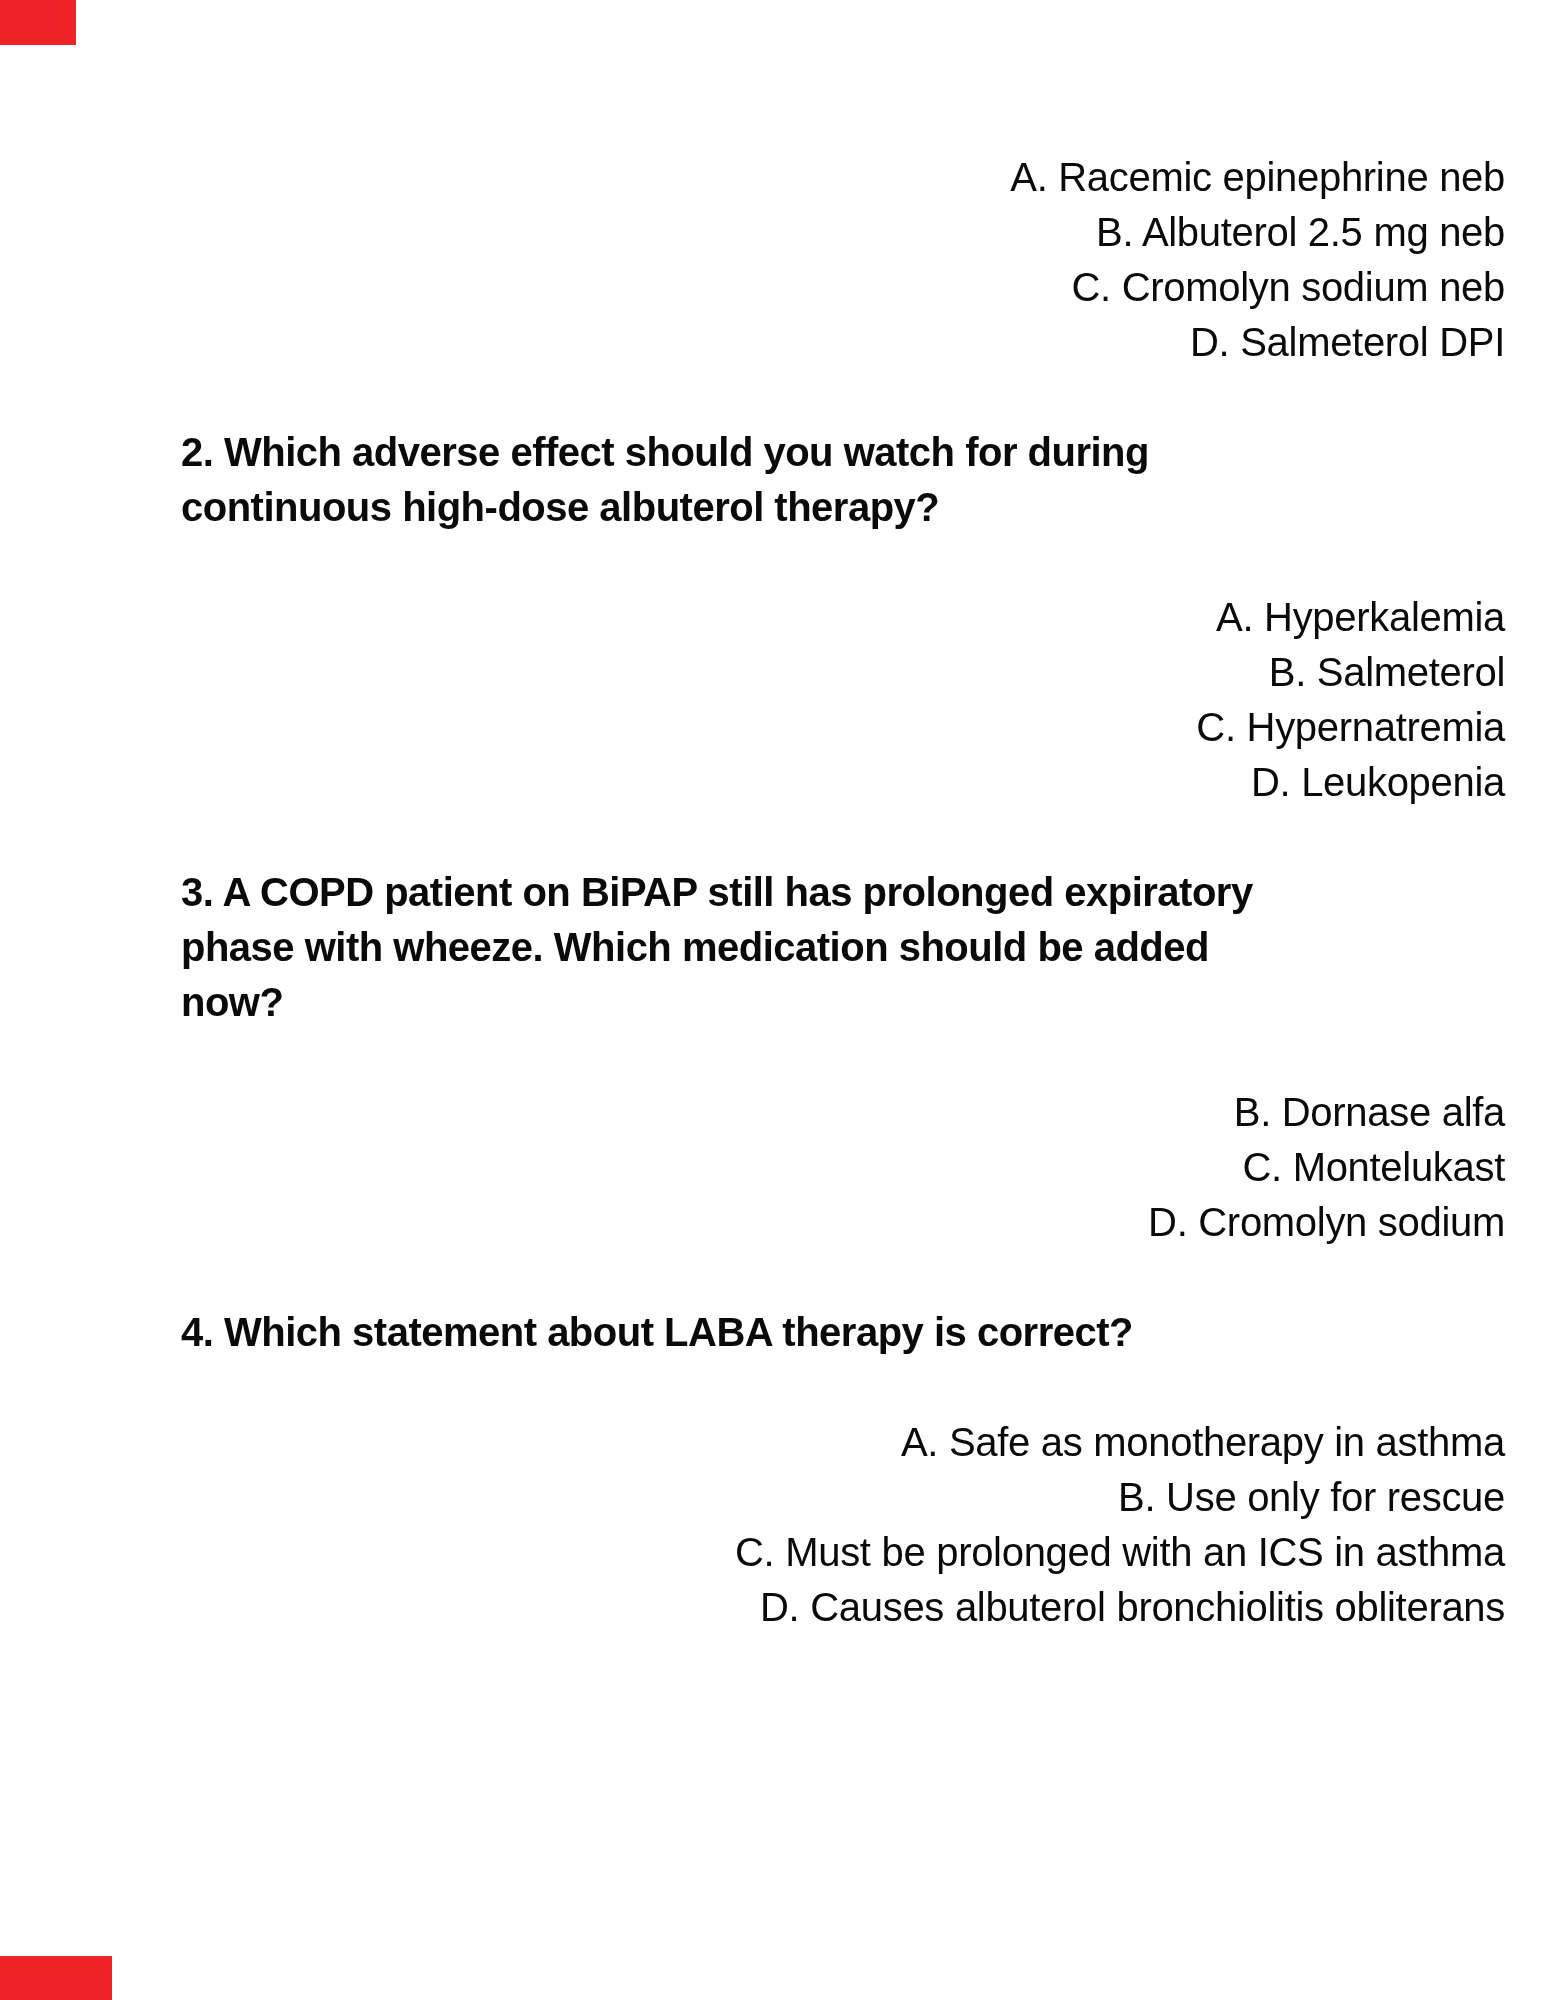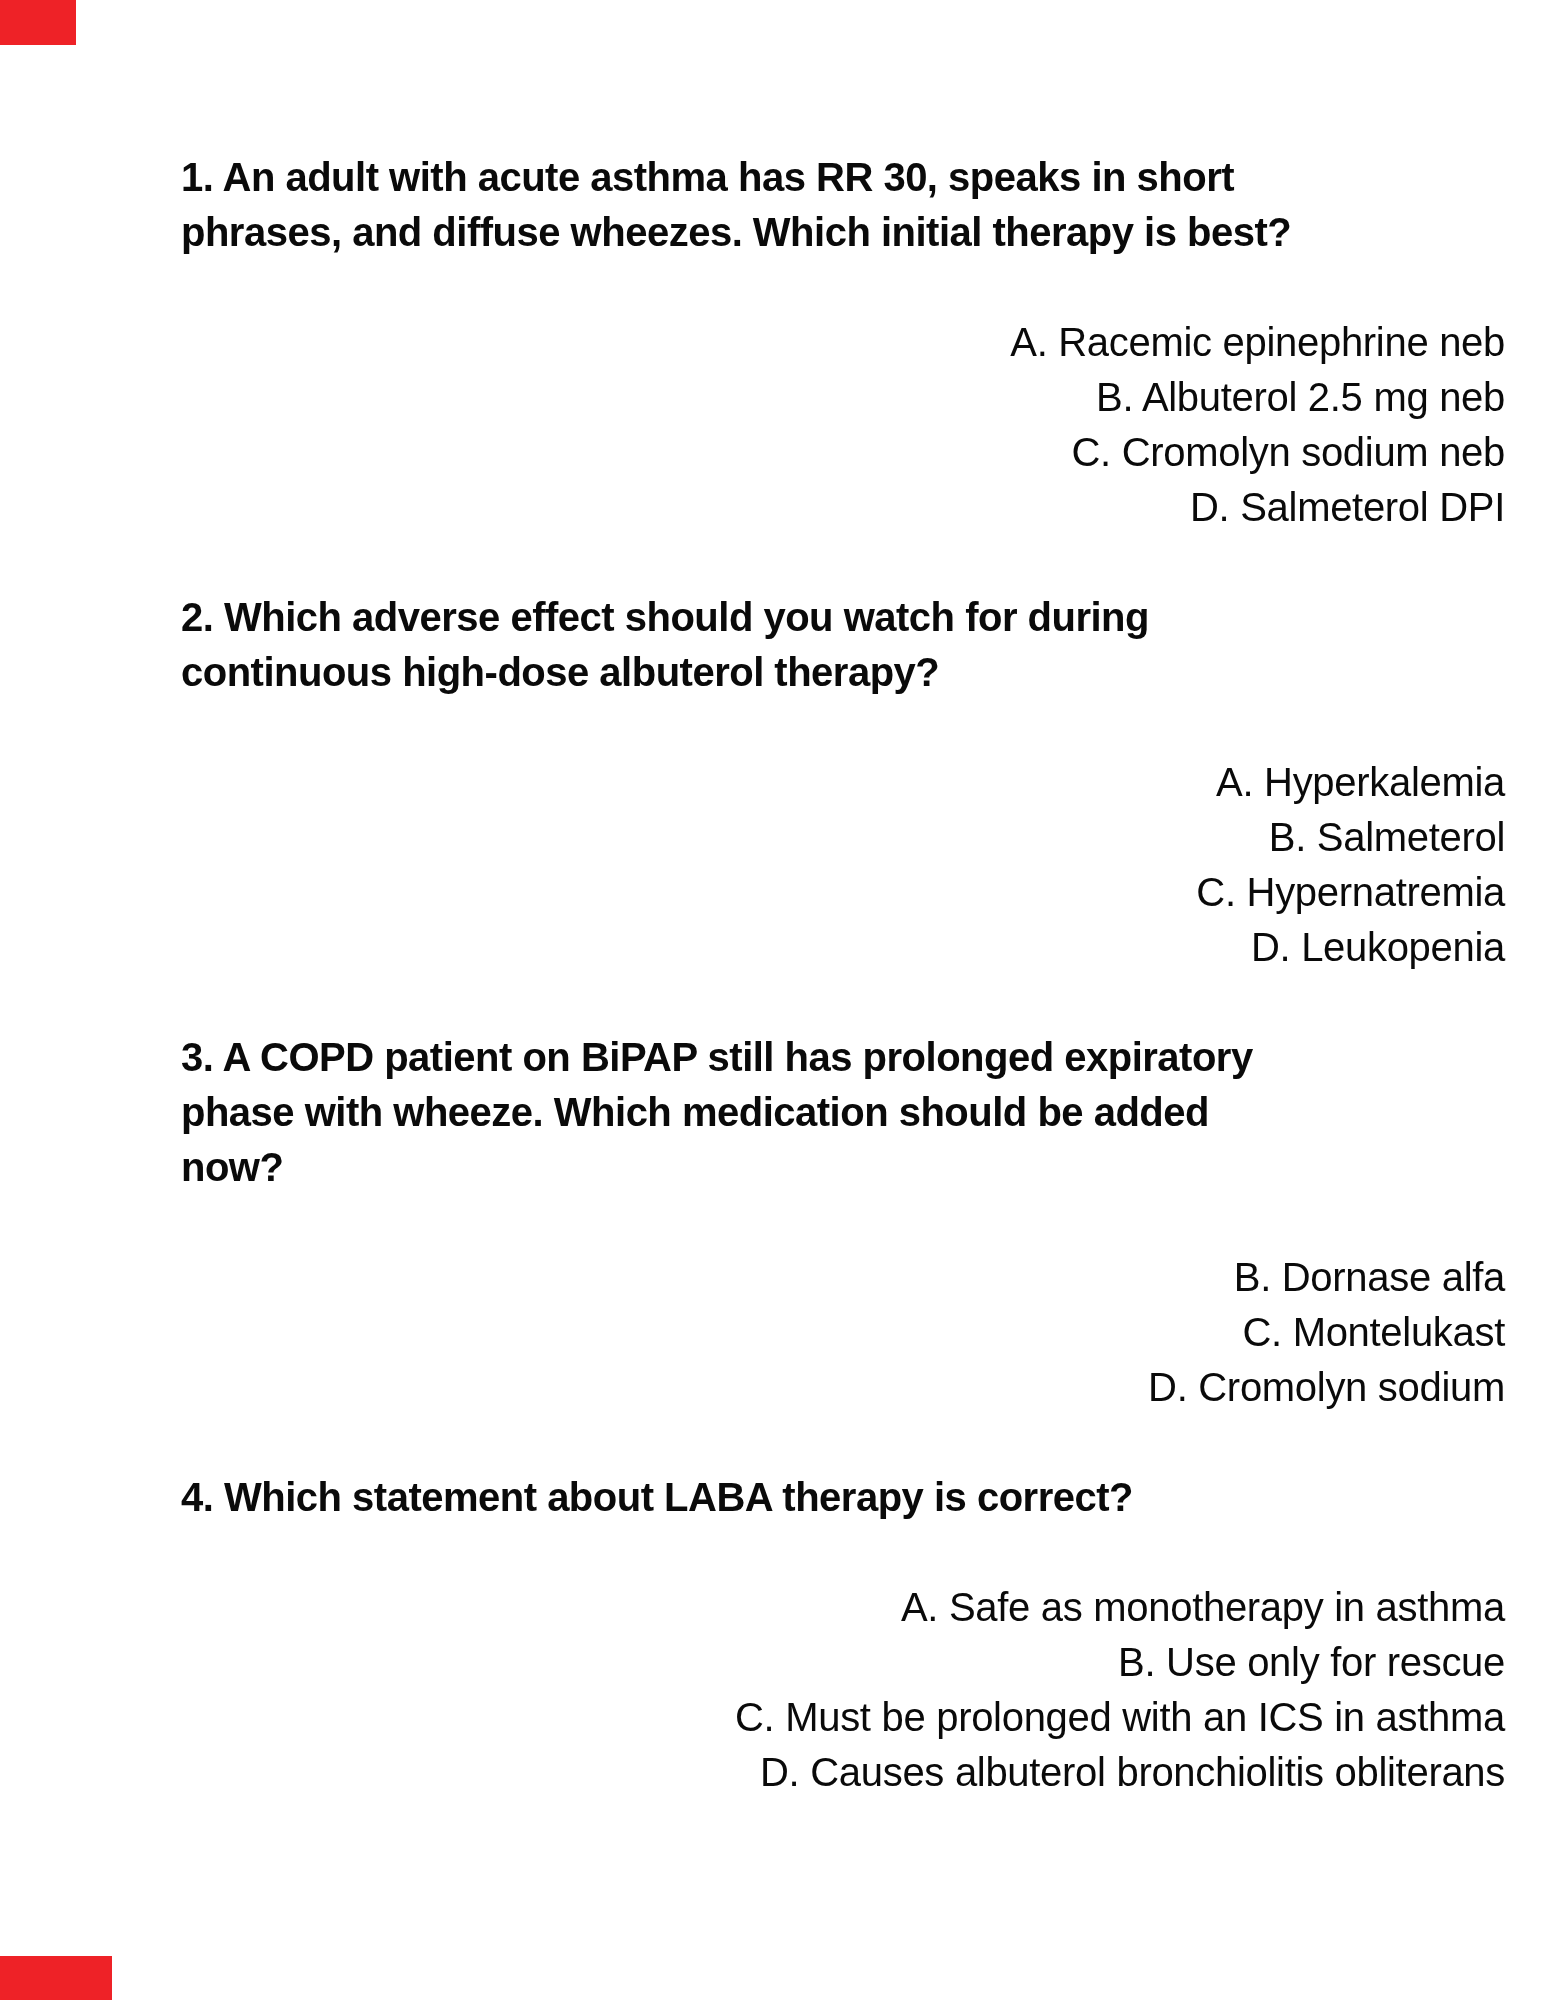--- a/index.html
+++ b/index.html
@@ -61,22 +61,20 @@
 </style>
 </head>
 <body>
 
 <div id="page">
 
   <div id="marker-top" class="corner-marker" style="background-color:#ee2227"></div>
 
   <div id="content">
 
-    <div class="question">1. An adult with acute asthma has RR 30, speaks in short
-phrases, and diffuse wheezes. Which initial therapy is best?</div>
     <div class="options">
       <div class="option">A. Racemic epinephrine neb</div>
       <div class="option">B. Albuterol 2.5 mg neb</div>
       <div class="option">C. Cromolyn sodium neb</div>
       <div class="option">D. Salmeterol DPI</div>
     </div>
 
     <div class="question">2. Which adverse effect should you watch for during
 continuous high-dose albuterol therapy?</div>
     <div class="options">

